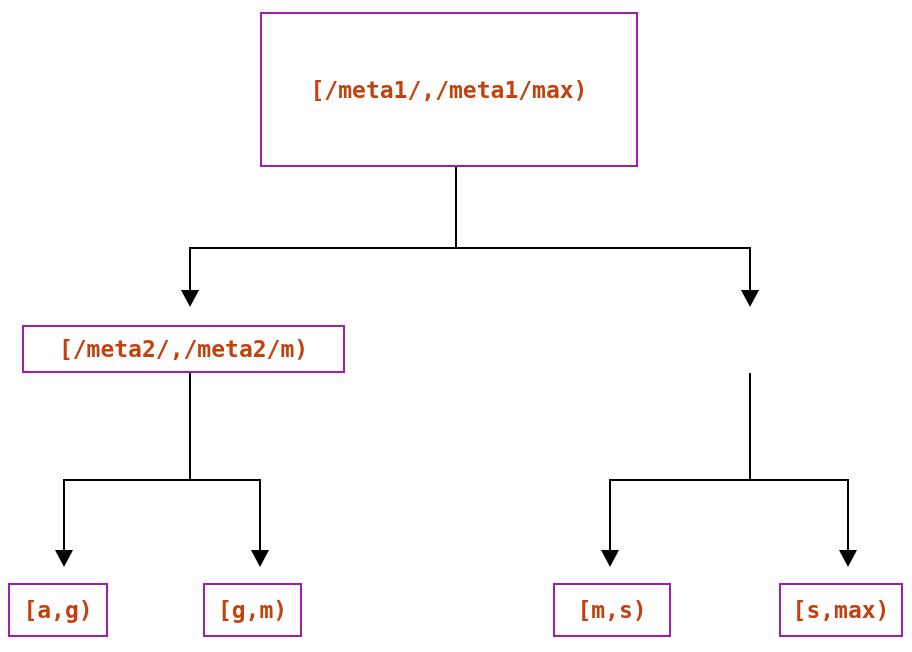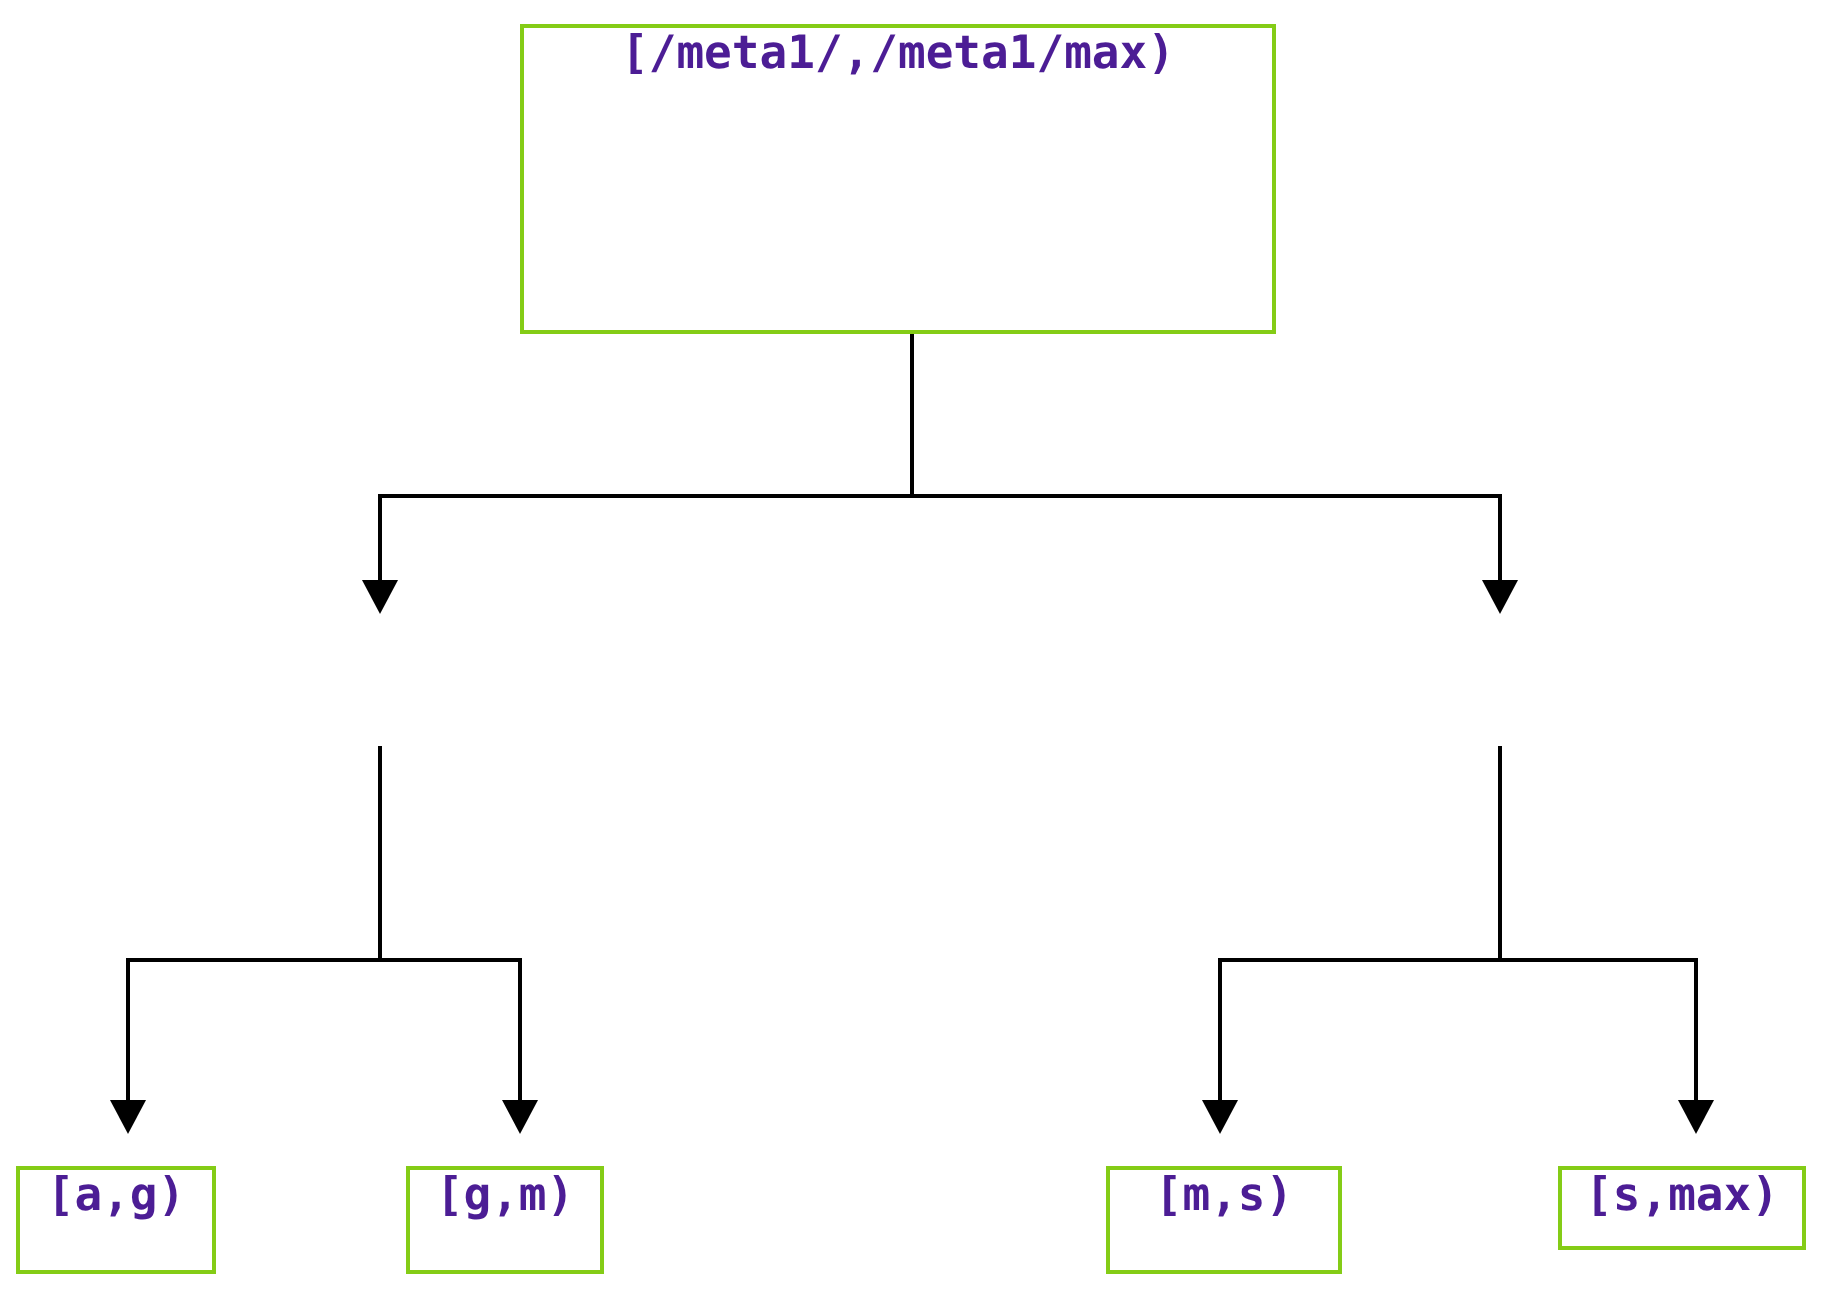--- a/index.html
+++ b/index.html
@@ -18,37 +18,37 @@
   #edges {
     position: absolute;
     left: 0;
     top: 0;
     width: 912px;
     height: 652px;
   }
   .node {
     position: absolute;
     box-sizing: border-box;
-    border: 2px solid #84cc16;
+    border: 2px solid #a21caf;
     background: #ffffff;
     display: flex;
-    align-items: flex-start;
+    align-items: center;
     justify-content: center;
     font-size: 23px;
     font-weight: 700;
-    color: #4c1d95;
+    color: #c2410c;
     white-space: nowrap;
   }
   .node-root  { left: 260px; top: 12px;  width: 378px; height: 155px; }
   .node-l2a   { left: 22px;  top: 325px; width: 323px; height: 48px; }
   .node-l2b   { left: 583px; top: 325px; width: 319px; height: 48px; }
   .node-leaf1 { left: 8px;   top: 583px; width: 100px; height: 54px; }
   .node-leaf2 { left: 203px; top: 583px; width: 99px;  height: 54px; }
   .node-leaf3 { left: 553px; top: 583px; width: 118px; height: 54px; }
-  .node-leaf4 { left: 779px; top: 583px; width: 124px; height: 42px; }
+  .node-leaf4 { left: 779px; top: 583px; width: 124px; height: 54px; }
 </style>
 </head>
 <body>
 
 <div id="canvas">
 
   <svg id="edges" viewBox="0 0 912 652" xmlns="http://www.w3.org/2000/svg">
 
     <path d="M456 167 L456 248" fill="none" stroke-width="2" stroke="#000000"></path>
     <path d="M190 248 L750 248" fill="none" stroke-width="2" stroke="#000000"></path>
@@ -69,20 +69,23 @@
     <path d="M610 479 L610 552" fill="none" stroke-width="2" stroke="#000000"></path>
     <polygon points="601,550 619,550 610,567" fill="#000000"></polygon>
     <path d="M848 479 L848 552" fill="none" stroke-width="2" stroke="#000000"></path>
     <polygon points="839,550 857,550 848,567" fill="#000000"></polygon>
   </svg>
 
   <div class="node node-root">
     <span>[/meta1/,/meta1/max)</span>
   </div>
 
+  <div class="node node-l2a">
+    <span>[/meta2/,/meta2/m)</span>
+  </div>
 
 
   <div class="node node-leaf1">
     <span>[a,g)</span>
   </div>
 
   <div class="node node-leaf2">
     <span>[g,m)</span>
   </div>
 

